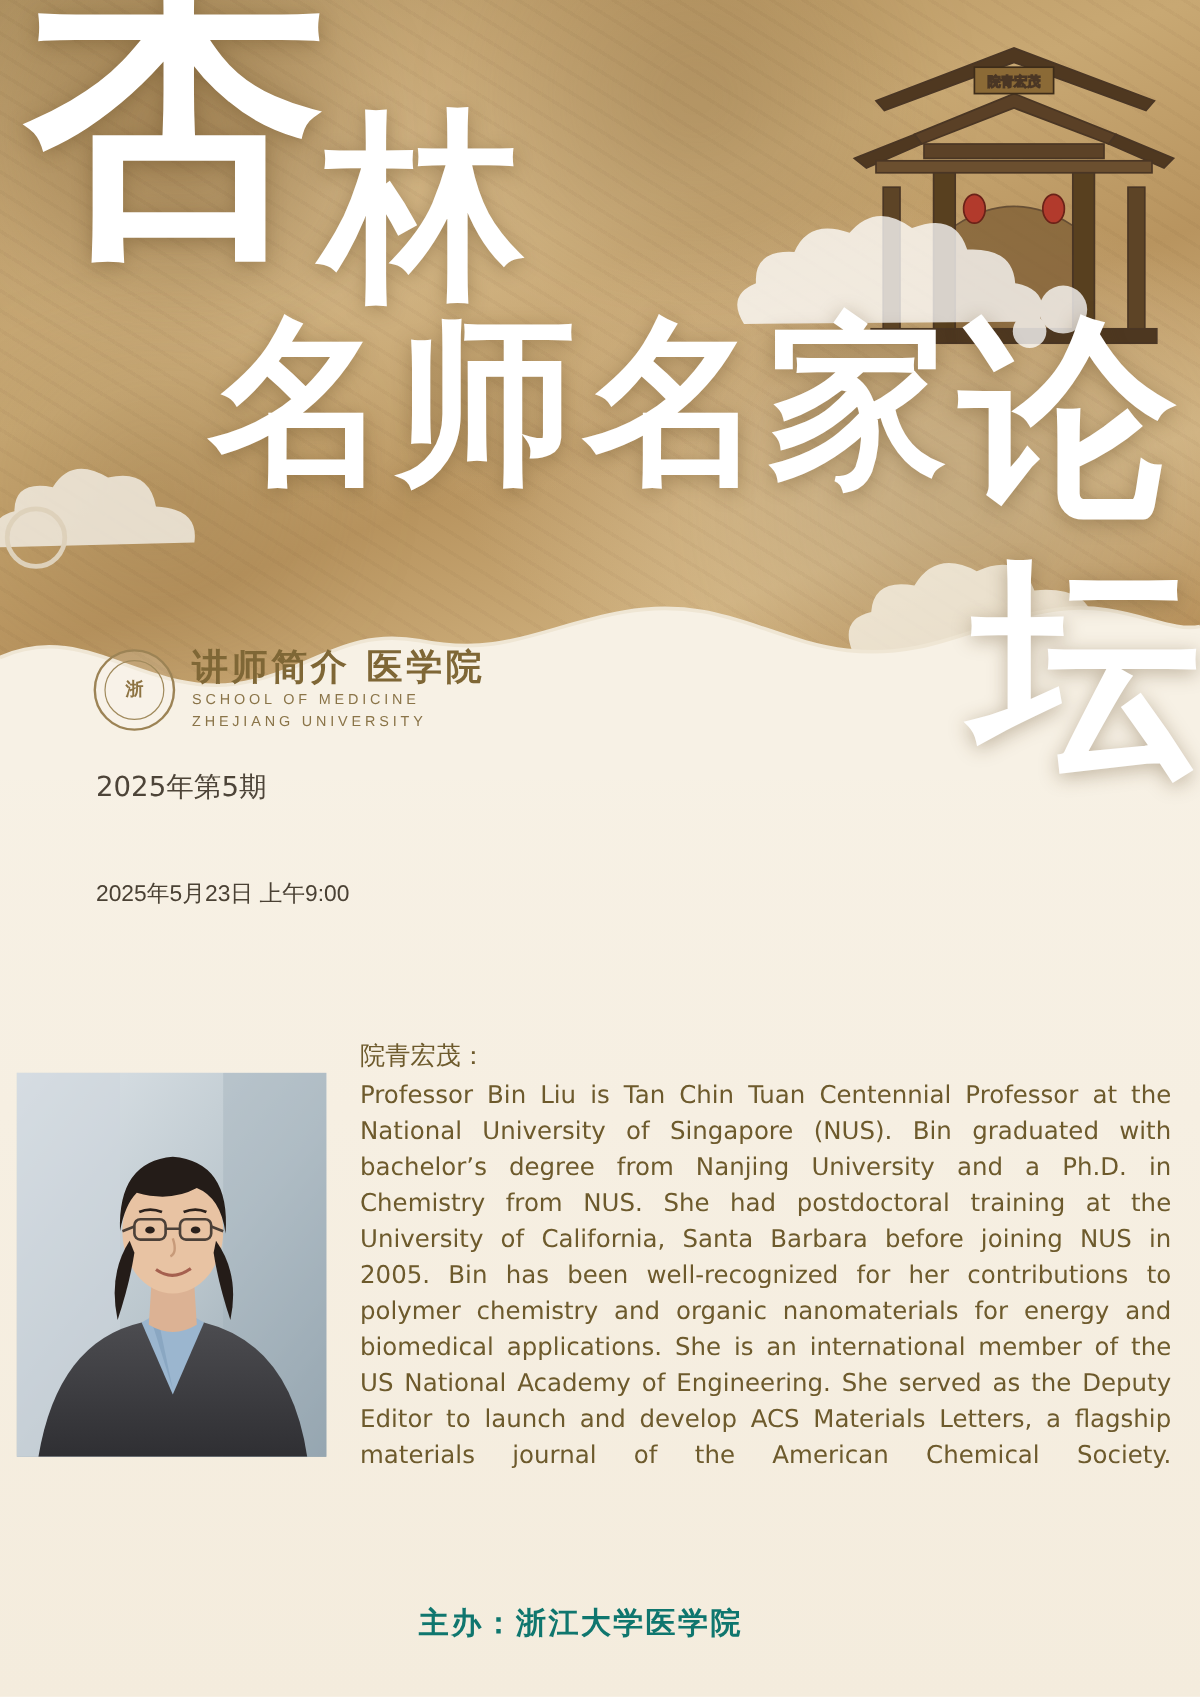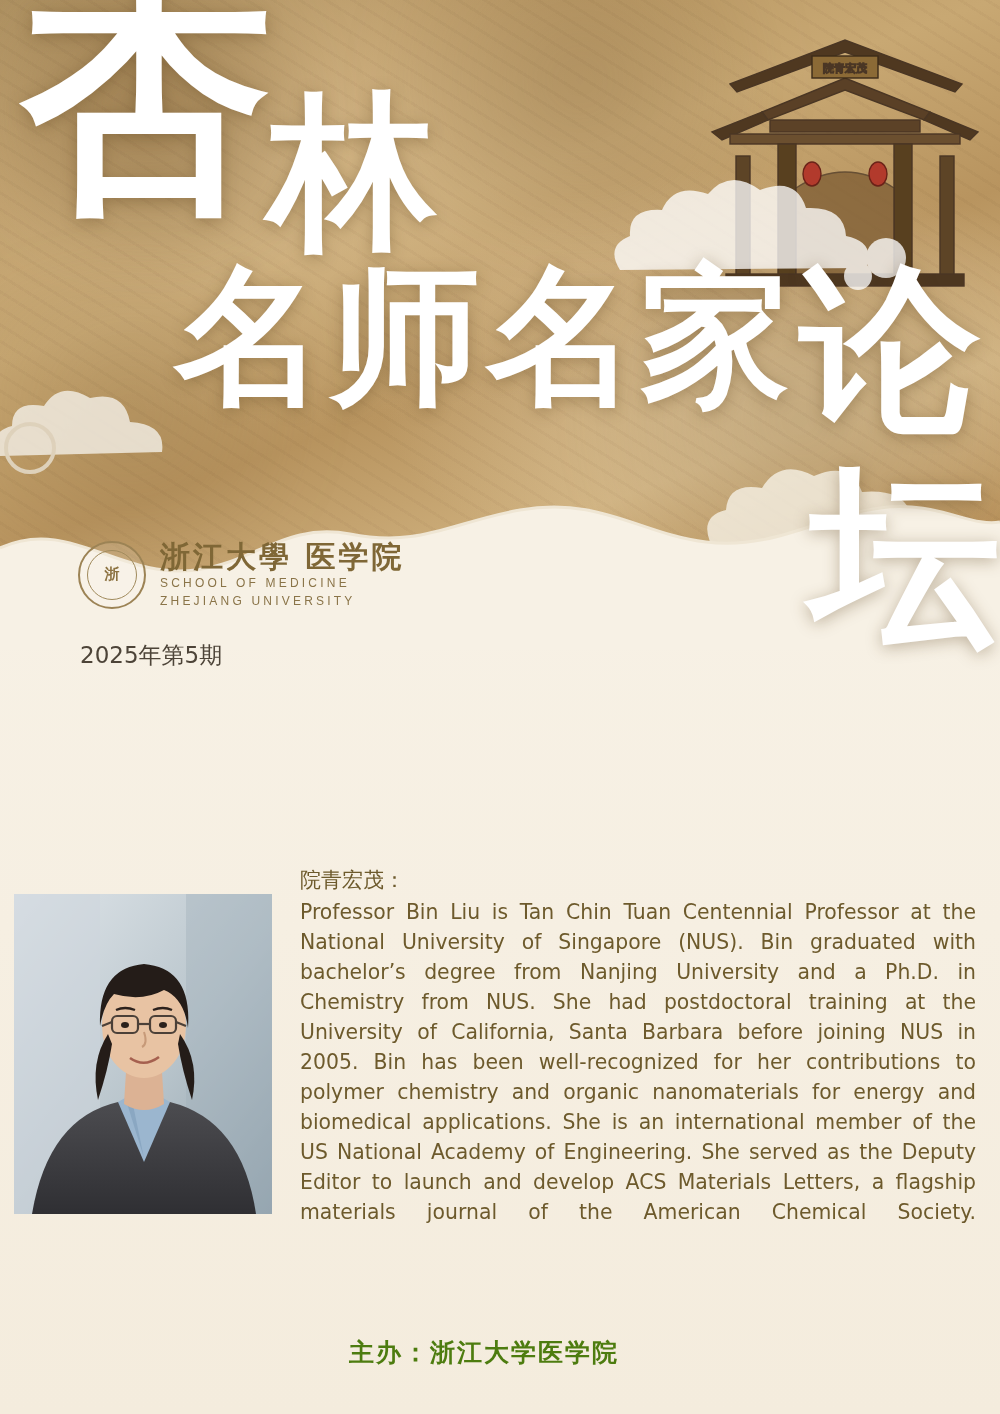--- a/index.html
+++ b/index.html
@@ -208,21 +208,21 @@
   
   .footer {
     position: absolute;
     left: 0; top: 1336px;
     width: 968px;
     text-align: center;
     z-index: 7;
     font-family: "DejaVu Serif", "Liberation Serif", serif;
     font-size: 25px;
     font-weight: 700;
-    color: #4d7c0f;
+    color: #0f766e;
     letter-spacing: 2px;
   }
 
   
   .base {
     position: absolute;
     left: 0; top: 600px;
     width: 1000px;
     height: 814px;
     background: linear-gradient(180deg, #f7f1e5 0%, #f6efe2 40%, #f4ecdd 100%);
@@ -302,29 +302,30 @@
   <div class="title-cal t-ming2">名</div>
   <div class="title-cal t-jia">家</div>
   <div class="title-cal t-lun">论</div>
   <div class="title-cal t-tan">坛</div>
 
   <div class="logo-block">
     <div class="logo-seal">
       <div class="seal-inner">浙</div>
     </div>
     <div>
-      <div class="logo-text-cn">浙江大學 医学院</div>
+      <div class="logo-text-cn">讲师简介 医学院</div>
       <div class="logo-text-en">SCHOOL OF MEDICINE</div>
       <div class="logo-text-en">ZHEJIANG UNIVERSITY</div>
     </div>
   </div>
 
   <div class="issue">2025年第5期</div>
 
   <div class="meta">
+    <div>2025年5月23日 上午9:00</div>
   </div>
 
   <svg class="portrait" viewBox="0 0 258 320">
     <defs>
       <linearGradient id="bgp" x1="0" y1="0" x2="1" y2="1">
         <stop offset="0%" stop-color="#dfe5e9"></stop>
         <stop offset="55%" stop-color="#b9c5cc"></stop>
         <stop offset="100%" stop-color="#8fa0ab"></stop>
       </linearGradient>
       <linearGradient id="suit" x1="0" y1="0" x2="0" y2="1">

